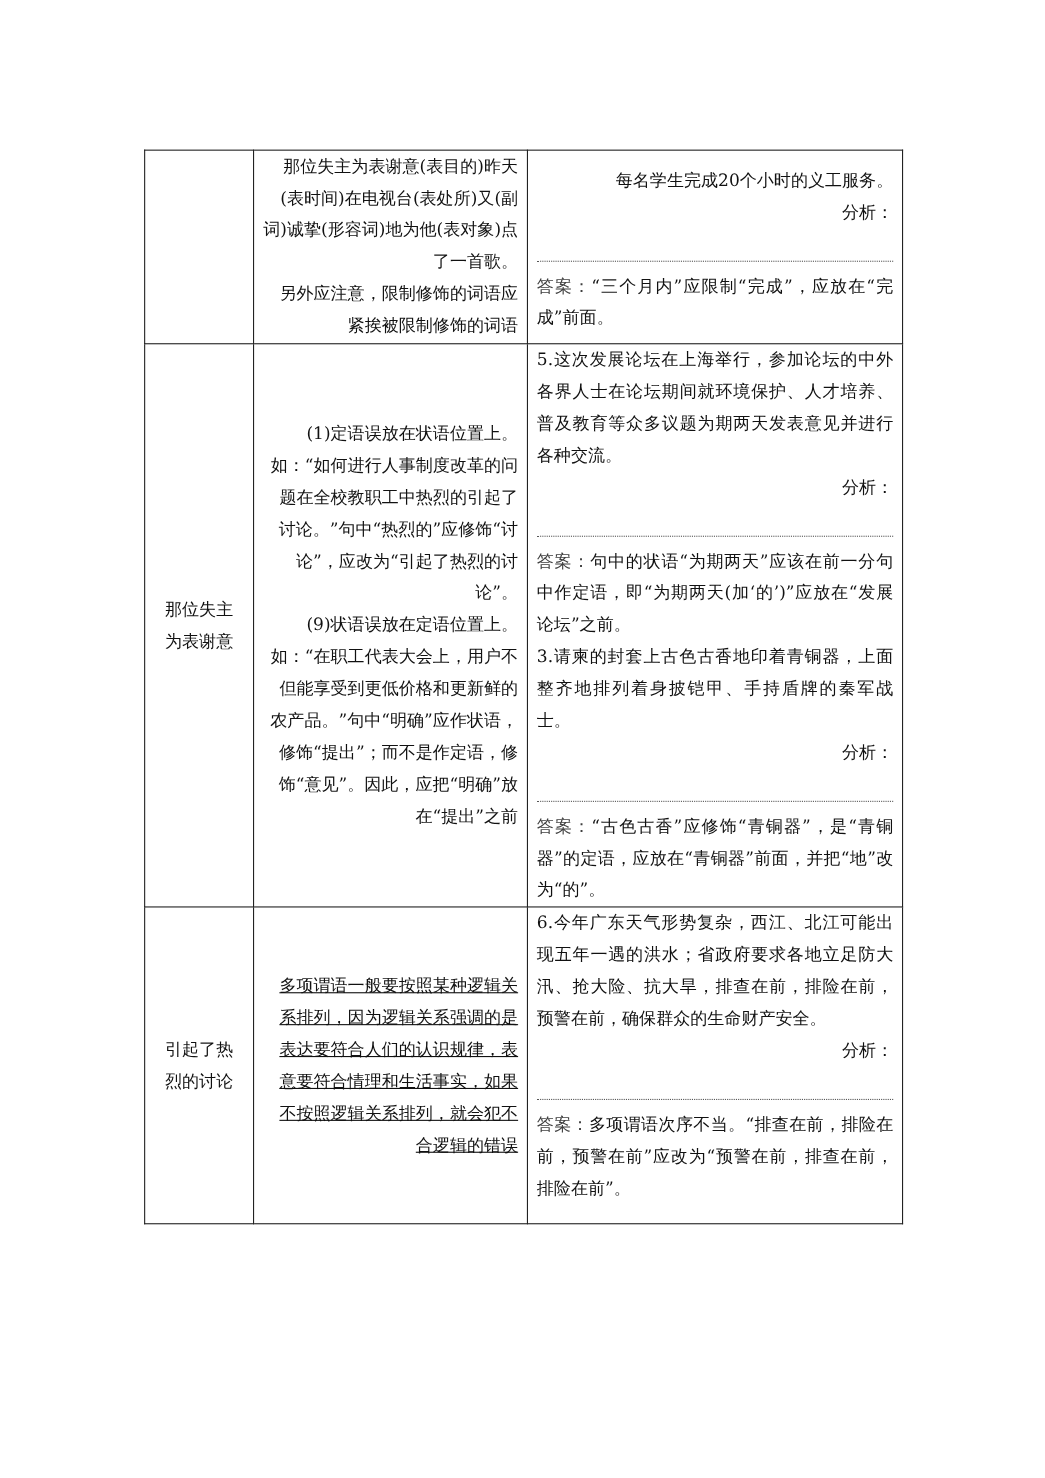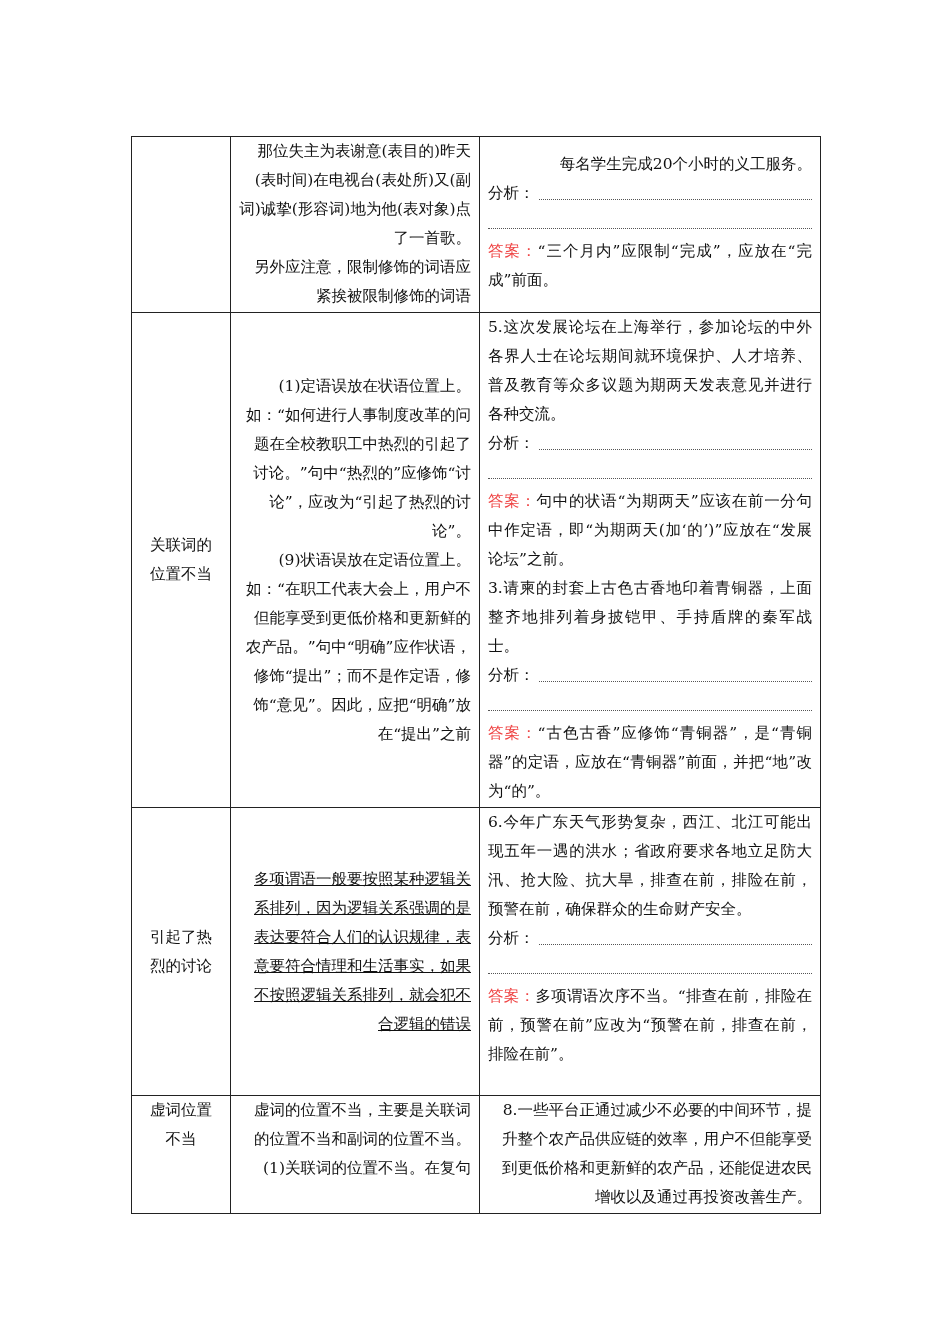--- a/index.html
+++ b/index.html
@@ -5,22 +5,22 @@
   html, body { margin:0; padding:0; background:#ffffff; }
   body { width:950px; height:1344px; position:relative; font-family:"DejaVu Serif","Liberation Serif",serif; color:#111; }
   .tbl { position:absolute; left:131px; top:136px; width:688px; border-collapse:collapse; table-layout:fixed; }
   .tbl td { border:1px solid #222; vertical-align:top; padding:0; font-size:15.5px; line-height:29px; }
   .c1 { width:98px; text-align:center; }
   .c2 { width:248px; }
   .c3 { width:340px; }
   .inner { padding:0 8px 0 8px; }
   .c1 .inner { padding:0 4px; }
   p { margin:0;text-align:right; }
-  .ans-label { color:#ef4444; }
-  .analysis { display:flex; align-items:flex-end; }
+  .ans-label { color:#404040; }
+  .analysis { display:flex; align-items:flex-end;flex-direction:column; }
   .analysis .line { flex:1; border-bottom:1px dotted #555; height:18px; margin-left:4px; margin-bottom:8px; }
   .blank-line { border-bottom:1px dotted #555; height:20px; margin-bottom:8px; }
   .justify { text-align:justify; }
 </style>
 </head>
 <body>
 
 <table class="tbl">
 
   <tbody>
@@ -42,21 +42,21 @@
           <span class="line"></span>
         </div>
         <div class="blank-line"></div>
         <p class="justify"><span class="ans-label">答案：</span><span>“三个月内”应限制“完成”，应放在“完成”前面。</span></p>
       </div>
     </td>
   </tr>
 
   <tr style="height:495px;">
     <td class="c1" style="vertical-align:middle;">
-      <div class="inner" style="width:70px;margin:0 auto;padding:0;">关联词的位置不当</div>
+      <div class="inner" style="width:70px;margin:0 auto;padding:0;">那位失主为表谢意</div>
     </td>
     <td class="c2" style="vertical-align:middle;">
       <div class="inner">
         <p>(1)定语误放在状语位置上。</p>
         <p>如：“如何进行人事制度改革的问题在全校教职工中热烈的引起了讨论。”句中“热烈的”应修饰“讨论”，应改为“引起了热烈的讨论”。</p>
         <p>(9)状语误放在定语位置上。</p>
         <p>如：“在职工代表大会上，用户不但能享受到更低价格和更新鲜的农产品。”句中“明确”应作状语，修饰“提出”；而不是作定语，修饰“意见”。因此，应把“明确”放在“提出”之前</p>
       </div>
     </td>
     <td class="c3">
@@ -94,30 +94,14 @@
         <div class="analysis">
           <span>分析：</span>
           <span class="line"></span>
         </div>
         <div class="blank-line"></div>
         <p class="justify"><span class="ans-label">答案：</span><span>多项谓语次序不当。“排查在前，排险在前，预警在前”应改为“预警在前，排查在前，排险在前”。</span></p>
       </div>
     </td>
   </tr>
 
-  <tr style="height:118px;">
-    <td class="c1">
-      <div class="inner" style="width:66px;margin:0 auto;padding:0;">虚词位置不当</div>
-    </td>
-    <td class="c2">
-      <div class="inner justify">
-        <p>虚词的位置不当，主要是关联词的位置不当和副词的位置不当。</p>
-        <p>(1)关联词的位置不当。在复句</p>
-      </div>
-    </td>
-    <td class="c3">
-      <div class="inner justify">
-        <p>8.一些平台正通过减少不必要的中间环节，提升整个农产品供应链的效率，用户不但能享受到更低价格和更新鲜的农产品，还能促进农民增收以及通过再投资改善生产。</p>
-      </div>
-    </td>
-  </tr>
 </tbody>
   </table>
 
 </body></html>

